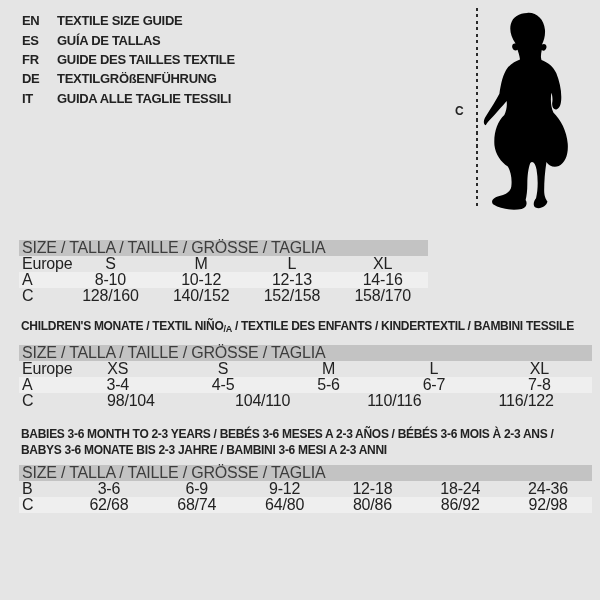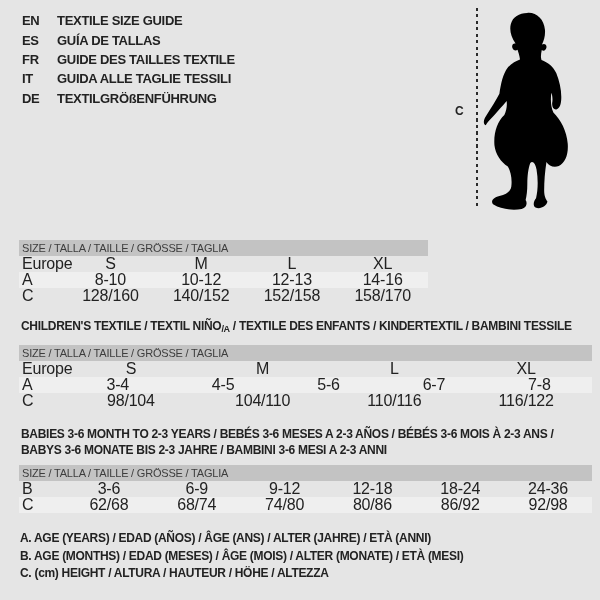--- a/index.html
+++ b/index.html
@@ -18,21 +18,21 @@
   .c-label{position:absolute;left:455px;top:104px;font-weight:bold;font-size:12px;}
   
   .sec-title{position:absolute;left:21px;font-size:12px;font-weight:bold;
              letter-spacing:-0.3px;white-space:nowrap;}
   .sec-title .sub{font-size:9px;vertical-align:-2px;}
   .babies-title{line-height:16px;}
   
   .stable{position:absolute;left:19px;}
   .w-narrow{width:409px;}
   .w-wide{width:573px;}
-  .size-bar{height:16px;background:#c3c3c3;color:#3d3d3d;font-size:11px;
+  .size-bar{height:16px;background:#c3c3c3;color:#3d3d3d;font-size:16px;
             display:flex;align-items:center;padding-left:3px;box-sizing:border-box;
             letter-spacing:-0.2px;}
   .trow{display:flex;height:16px;align-items:center;font-size:16px;letter-spacing:-0.2px;}
   .trow.shaded{background:#efefef;}
   .tlabel{width:46px;padding-left:3px;box-sizing:border-box;}
   .tcell{flex:1;text-align:center;}
   
   .notes{position:absolute;left:20px;top:531px;}
   .note-line{font-size:12px;font-weight:bold;height:17.5px;letter-spacing:-0.3px;white-space:nowrap;}
 </style>
@@ -48,26 +48,26 @@
     </div>
     <div class="lang-row">
       <span class="lang-code">ES</span>
       <span class="lang-title">GUÍA DE TALLAS</span>
     </div>
     <div class="lang-row">
       <span class="lang-code">FR</span>
       <span class="lang-title">GUIDE DES TAILLES TEXTILE</span>
     </div>
     <div class="lang-row">
+      <span class="lang-code">DE</span>
+      <span class="lang-title">TEXTILGRÖßENFÜHRUNG</span>
+    </div>
+    <div class="lang-row">
       <span class="lang-code">IT</span>
       <span class="lang-title">GUIDA ALLE TAGLIE TESSILI</span>
-    </div>
-    <div class="lang-row">
-      <span class="lang-code">DE</span>
-      <span class="lang-title">TEXTILGRÖßENFÜHRUNG</span>
     </div>
   </div>
 
   <span class="c-label">C</span>
   <div class="measure-line"></div>
   <svg class="baby-svg" width="115" height="208" viewBox="0 0 115 210" aria-hidden="true">
     <path fill="#000000" d="M44,9
       C53,8 61,15 62,26 C62.5,32 61,37 59,41
       C61.5,39.5 64,41 63.5,44 C63,47 60.5,48 58.8,46.5
       C58,50.5 57.5,53.5 58.5,56.5
@@ -109,25 +109,26 @@
     </div>
     <div class="trow">
       <span class="tlabel">C</span>
       <span class="tcell">128/160</span>
       <span class="tcell">140/152</span>
       <span class="tcell">152/158</span>
       <span class="tcell">158/170</span>
     </div>
   </div>
 
-  <div class="sec-title" style="top:319px;"><span>CHILDREN'S TEXTILE / TEXTIL NIÑO</span><span class="sub">/A</span><span> / TEXTILE DES ENFANTS / KINDERTEXTIL / BAMBINI TESSILE</span></div>
+  <div class="sec-title" style="top:319px;"><span>CHILDREN'S MONATE / TEXTIL NIÑO</span><span class="sub">/A</span><span> / TEXTILE DES ENFANTS / KINDERTEXTIL / BAMBINI TESSILE</span></div>
   <div class="stable w-wide" style="top:345px;">
     <div class="size-bar">SIZE / TALLA / TAILLE / GRÖSSE / TAGLIA</div>
     <div class="trow">
       <span class="tlabel">Europe</span>
+      <span class="tcell">XS</span>
       <span class="tcell">S</span>
       <span class="tcell">M</span>
       <span class="tcell">L</span>
       <span class="tcell">XL</span>
     </div>
     <div class="trow shaded">
       <span class="tlabel">A</span>
       <span class="tcell">3-4</span>
       <span class="tcell">4-5</span>
       <span class="tcell">5-6</span>
@@ -155,26 +156,21 @@
       <span class="tcell">6-9</span>
       <span class="tcell">9-12</span>
       <span class="tcell">12-18</span>
       <span class="tcell">18-24</span>
       <span class="tcell">24-36</span>
     </div>
     <div class="trow shaded">
       <span class="tlabel">C</span>
       <span class="tcell">62/68</span>
       <span class="tcell">68/74</span>
-      <span class="tcell">74/80</span>
+      <span class="tcell">64/80</span>
       <span class="tcell">80/86</span>
       <span class="tcell">86/92</span>
       <span class="tcell">92/98</span>
     </div>
   </div>
 
-  <div class="notes">
-    <div class="note-line">A. AGE (YEARS) / EDAD (AÑOS) / ÂGE (ANS) / ALTER (JAHRE) / ETÀ (ANNI)</div>
-    <div class="note-line">B. AGE (MONTHS) / EDAD (MESES) / ÂGE (MOIS) / ALTER (MONATE) / ETÀ (MESI)</div>
-    <div class="note-line">C. (cm) HEIGHT / ALTURA / HAUTEUR / HÖHE / ALTEZZA</div>
-  </div>
 
 </div>
 
 </body></html>

